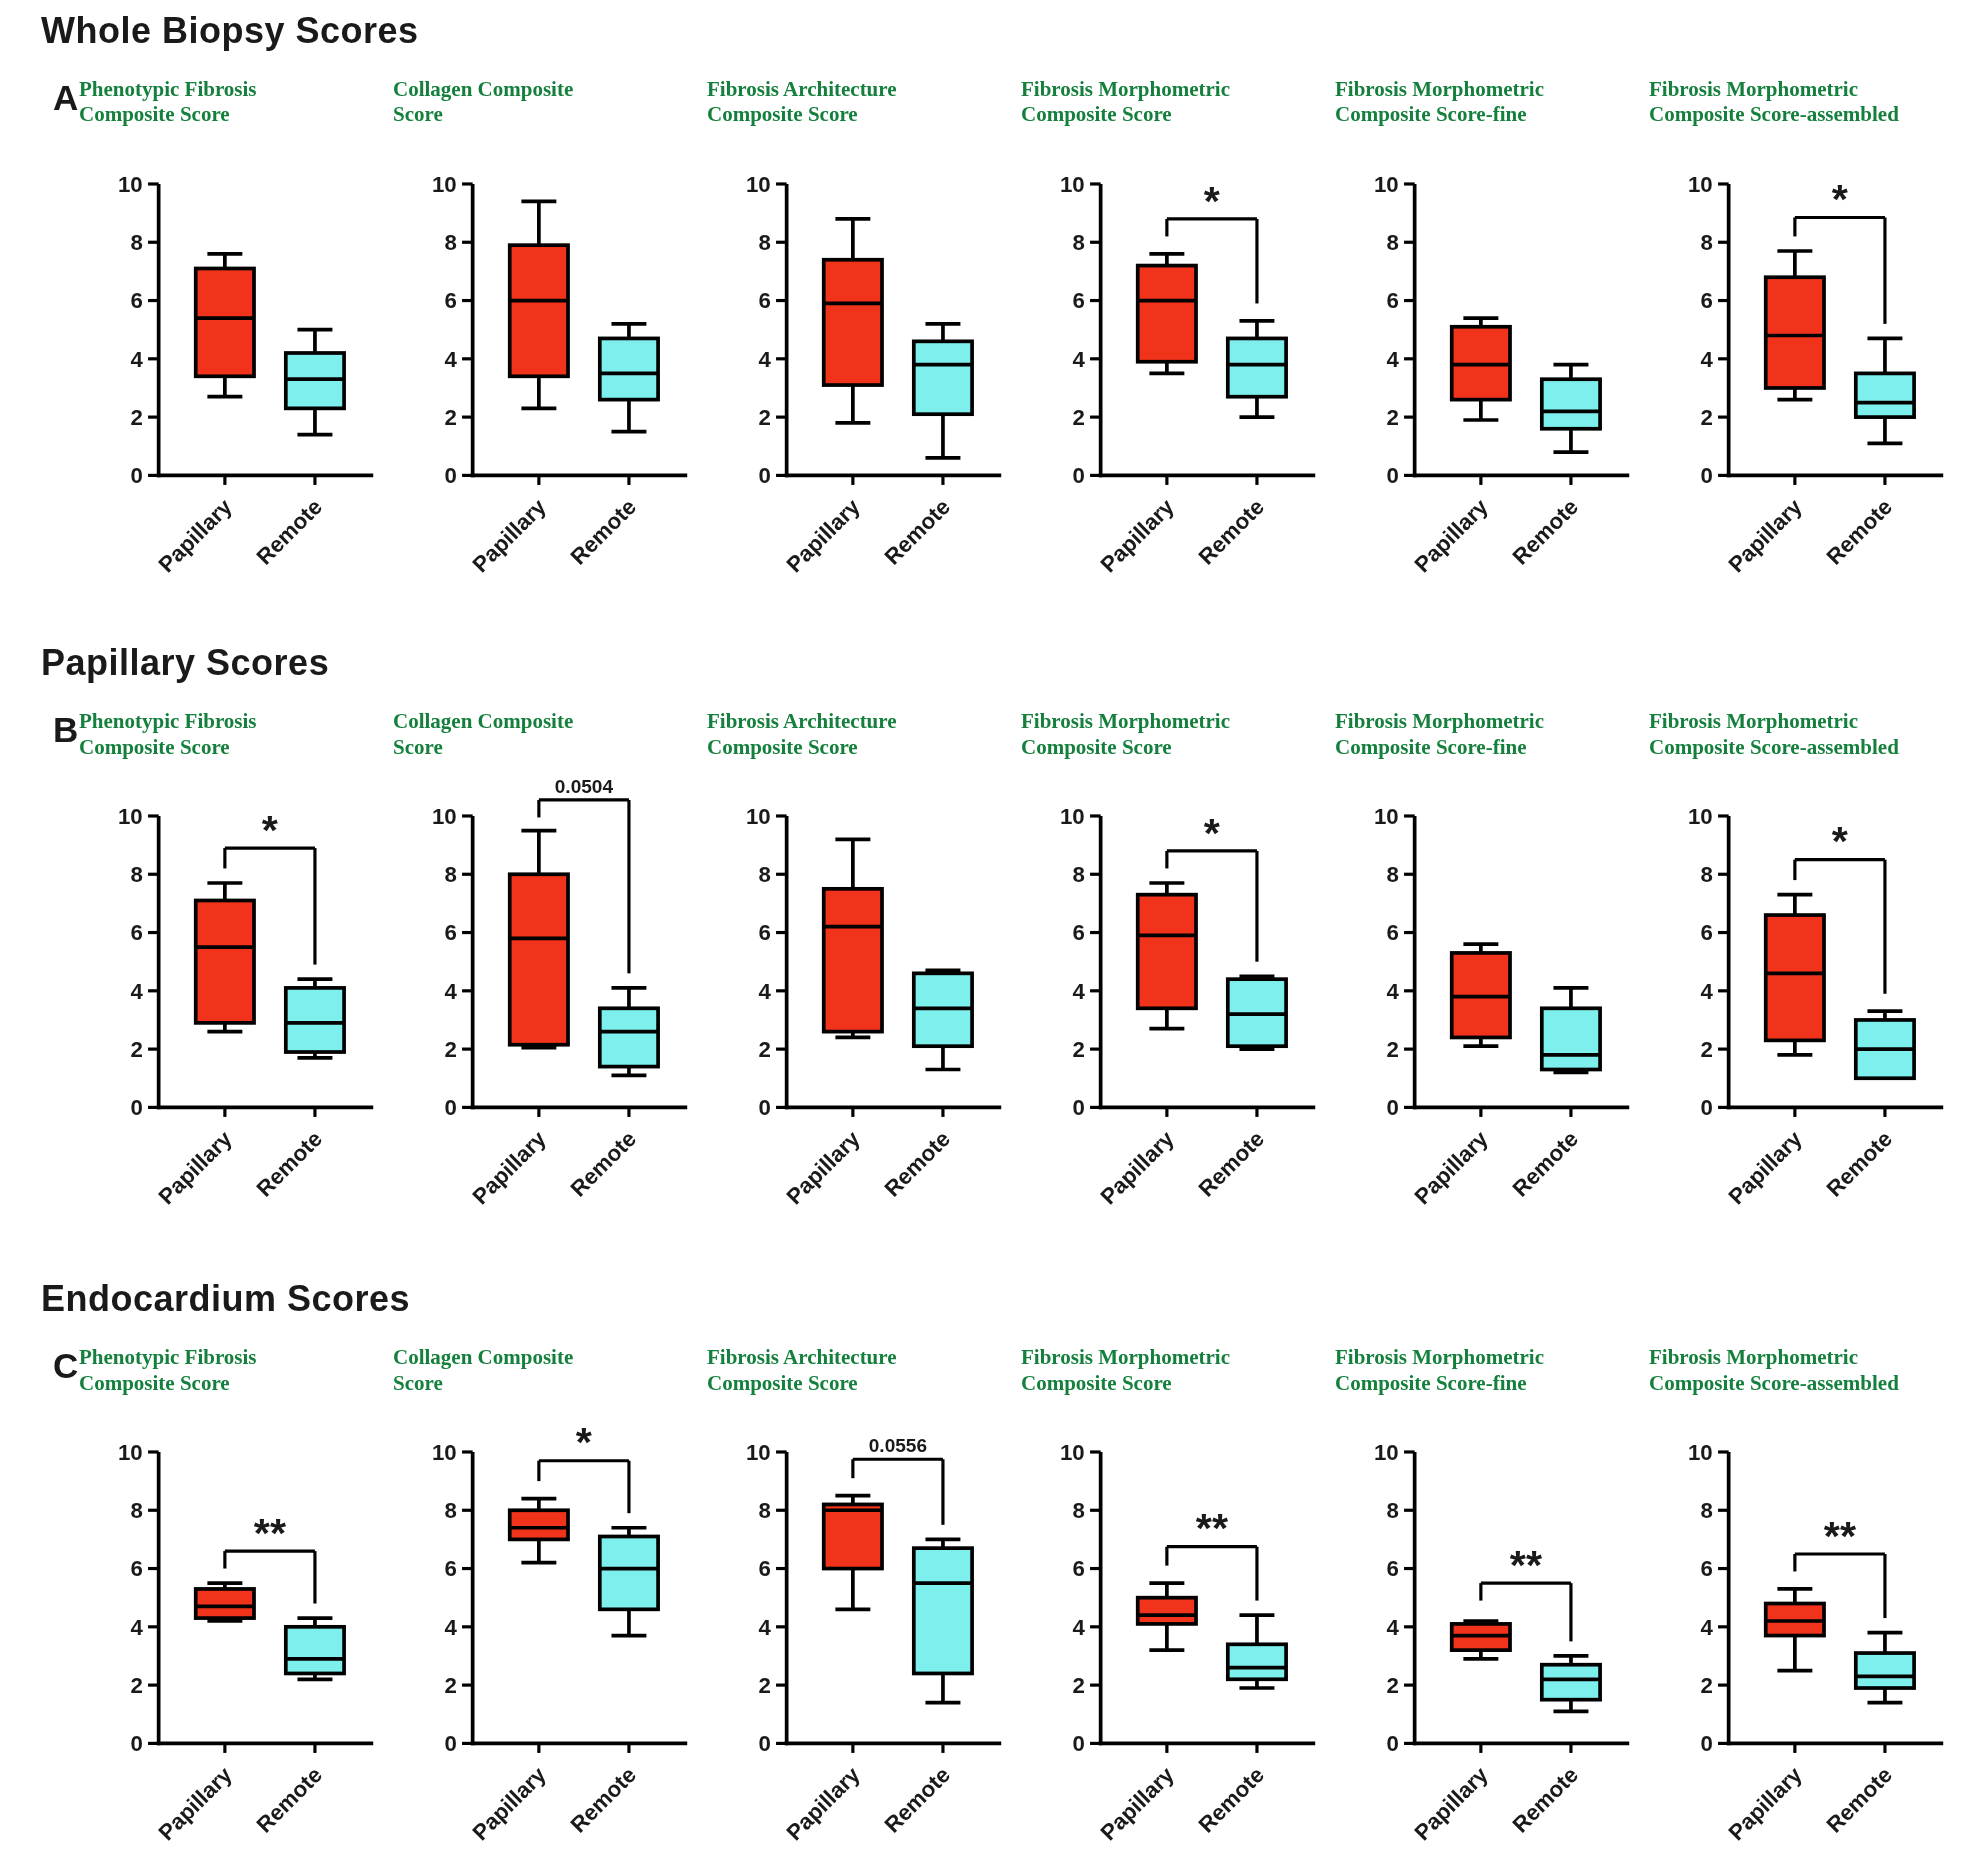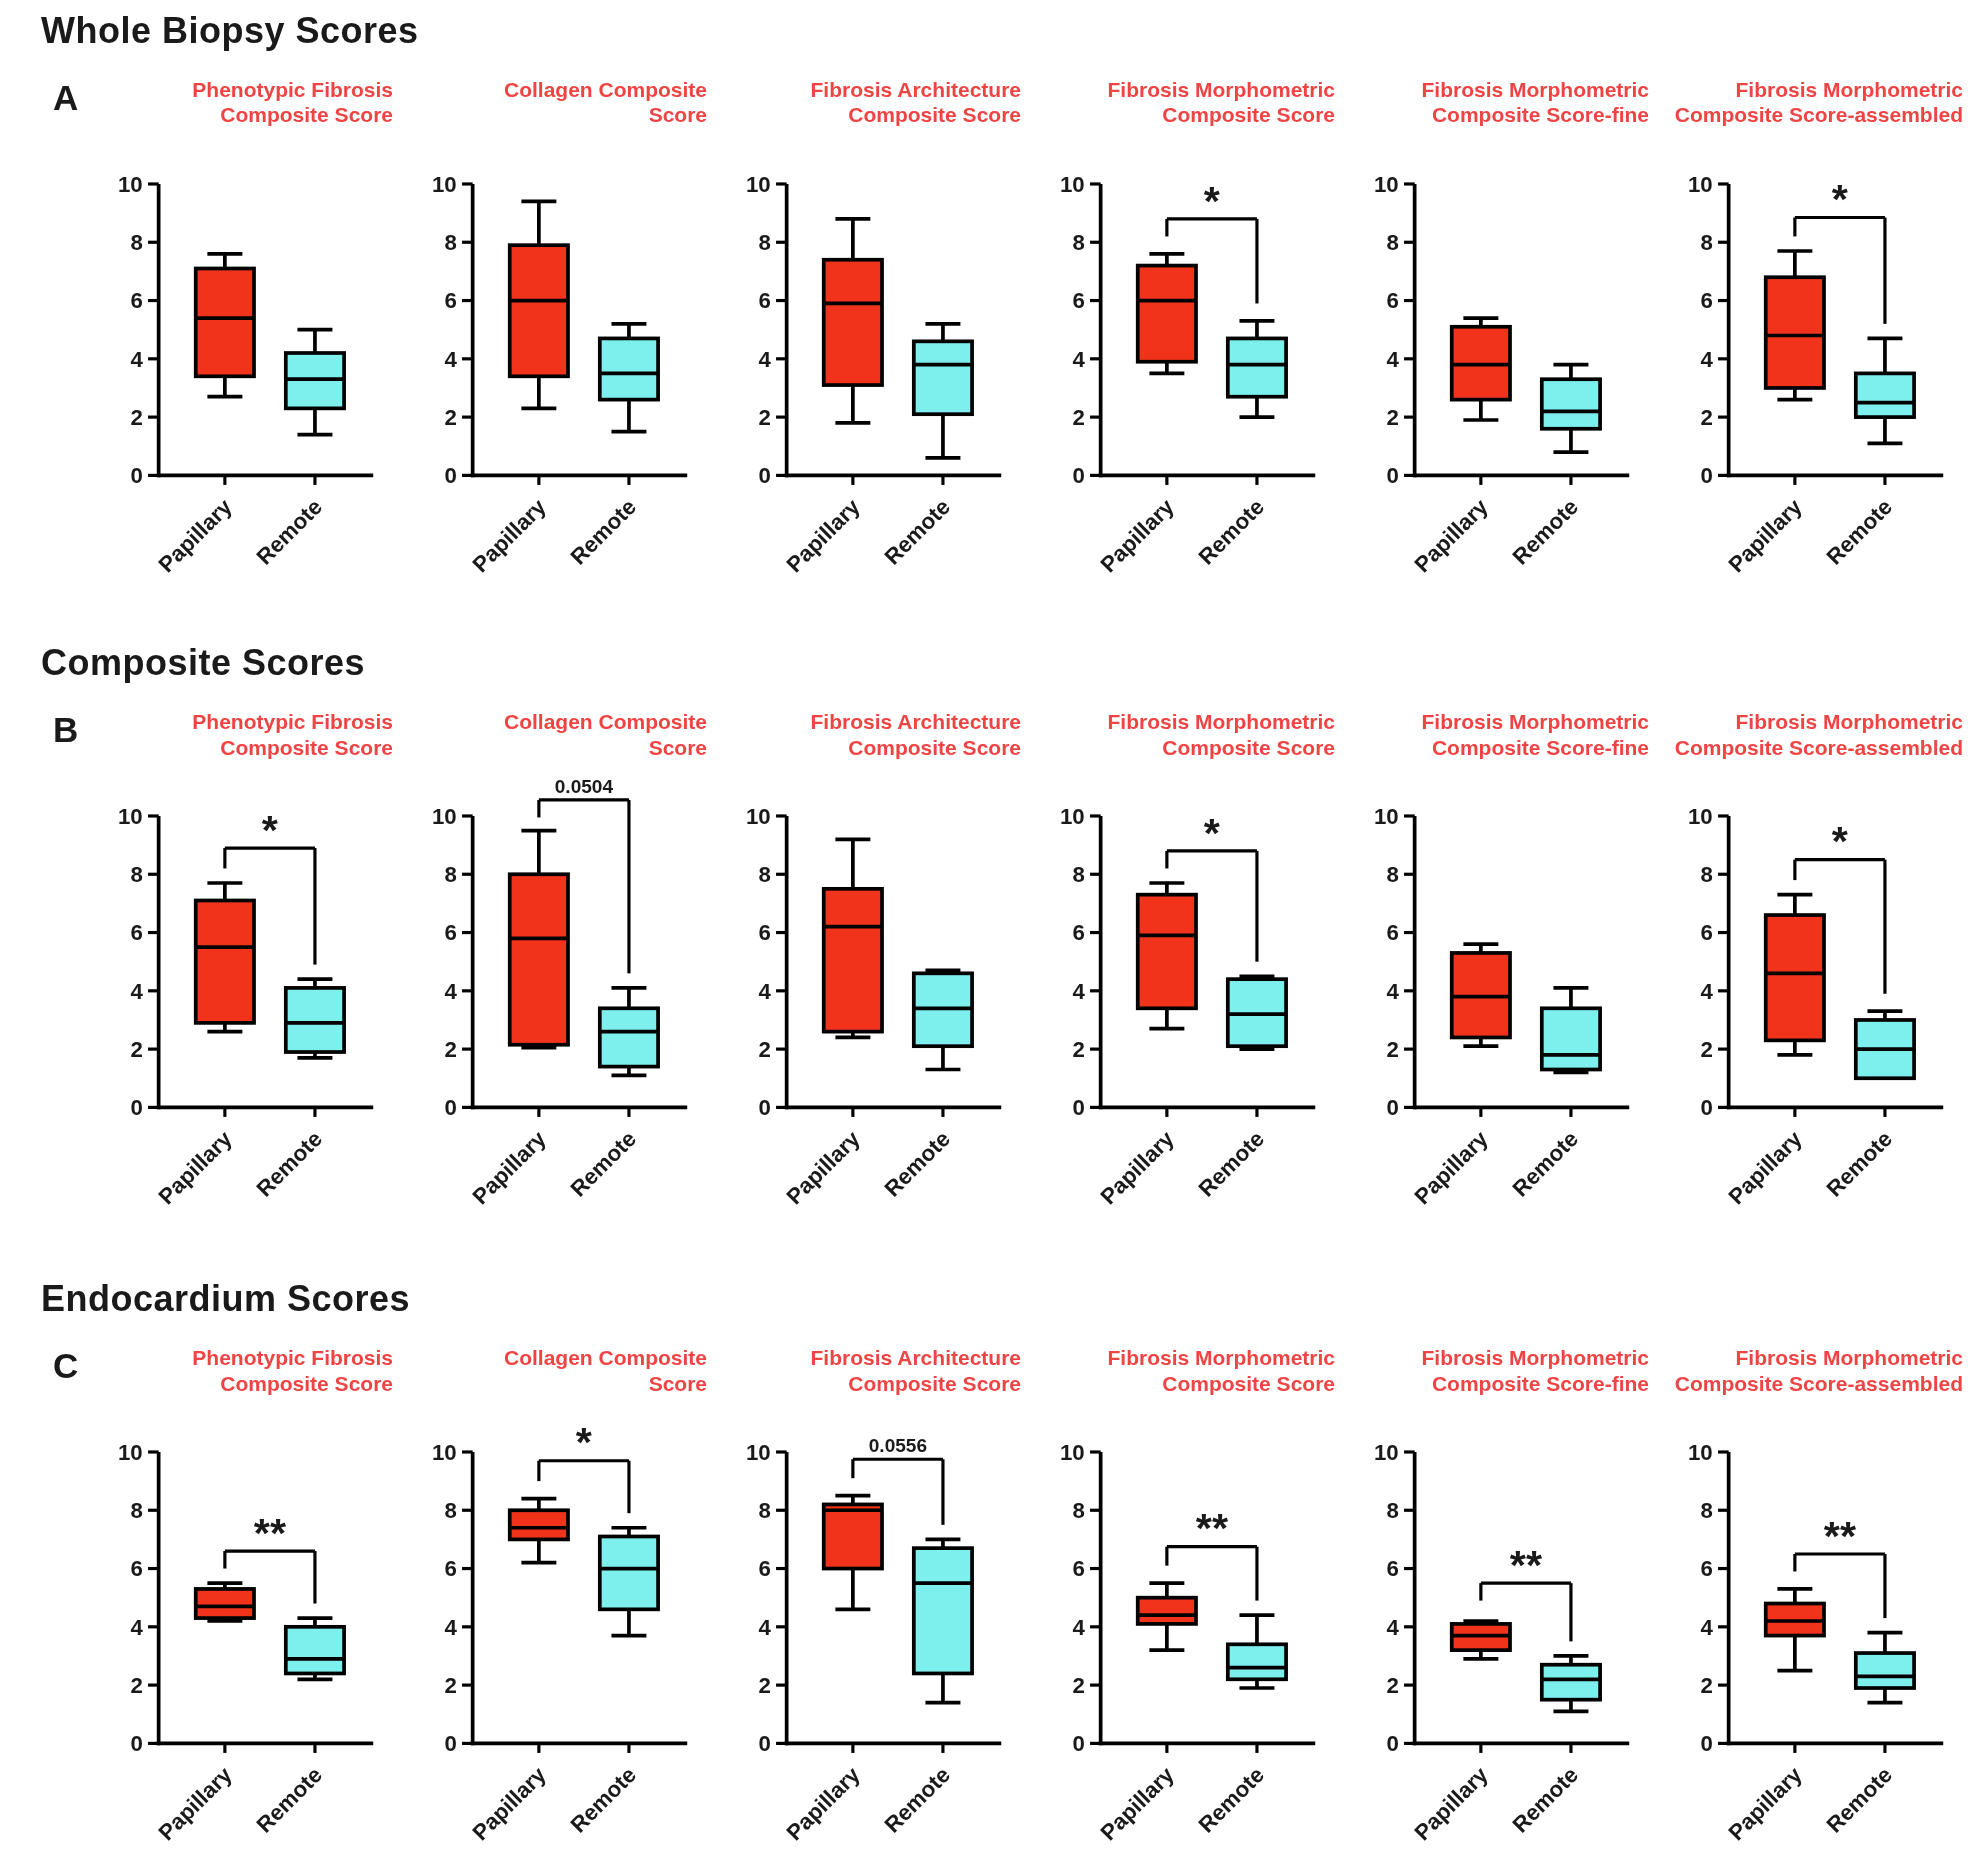--- a/index.html
+++ b/index.html
@@ -3,22 +3,22 @@
 <meta charset="utf-8">
 <style>
   html,body{margin:0;padding:0;background:#ffffff;}
   .page{position:relative;width:1975px;height:1871px;background:#ffffff;
         font-family:"Liberation Sans",sans-serif;color:#111;overflow:hidden;}
   .section{position:absolute;left:0;width:1975px;}
   .section-title{margin:0 17px 0 41px;font-size:36px;font-weight:bold;letter-spacing:0.5px;color:#1a1a1a;}
   .section-letter{position:absolute;left:53px;top:68px;font-size:35px;font-weight:bold;color:#1a1a1a;}
   .panels-row{display:flex;flex-direction:row;margin:25.4px 0 0 79px;}
   .panel{width:314px;display:flex;flex-direction:column;align-items:center;}
-  .panel-title{min-height:54px;width:100%;text-align:right;font-size:21px;line-height:1.2;
-               font-weight:bold;white-space:pre-line;color:#ef4444;}
+  .panel-title{min-height:54px;width:100%;text-align:left;font-size:21px;line-height:1.2;
+               font-weight:bold;white-space:pre-line;color:#15803d;font-family:Liberation Serif, serif;}
   svg{display:block;}
 </style>
 </head>
 <body>
 
 <div class="page">
 
   <div class="section" style="top:9.5px;">
     <h1 class="section-title">Whole Biopsy Scores</h1>
     <div class="section-letter">A</div>
@@ -272,21 +272,21 @@
               <line x1="275" y1="163.25" x2="275" y2="199.00000000000006" stroke="#000000" stroke-width="6"></line>
               <line x1="445" y1="163.25" x2="445" y2="364" stroke="#000000" stroke-width="6"></line>
               <text x="360" y="155.25" text-anchor="middle" font-size="78" font-weight="bold" fill="#1a1a1a">*</text>
             </g>
           </svg>
         </div>
       </div>
   </div>
 
   <div class="section" style="top:642px;">
-    <h1 class="section-title">Composite Scores</h1>
+    <h1 class="section-title">Papillary Scores</h1>
     <div class="section-letter">B</div>
     <div class="panels-row">
         <div class="panel">
           <div class="panel-title">Phenotypic Fibrosis
 Composite Score</div>
           <svg viewBox="0 0 592 855" width="314" height="453">
             <line x1="150" y1="100" x2="150" y2="653.5" stroke="#000000" stroke-width="7"></line>
             <line x1="146.5" y1="650" x2="555" y2="650" stroke="#000000" stroke-width="7"></line>
             <line x1="150" y1="650" x2="130" y2="650" stroke="#000000" stroke-width="6"></line>
             <text x="120" y="665" text-anchor="end" font-size="42" font-weight="bold" fill="#1a1a1a">0</text>

